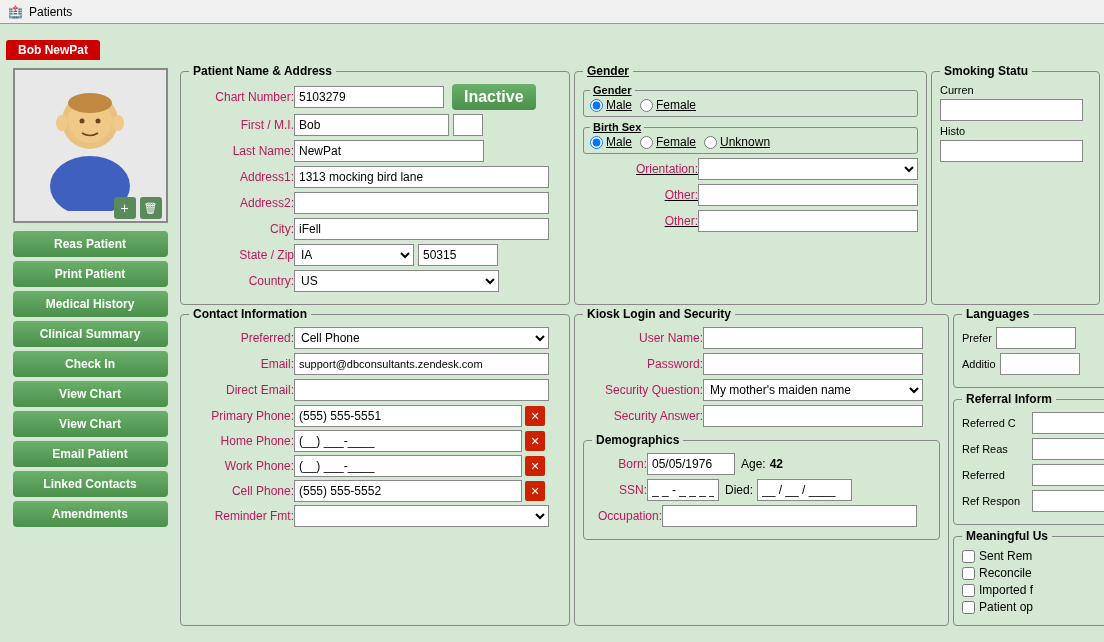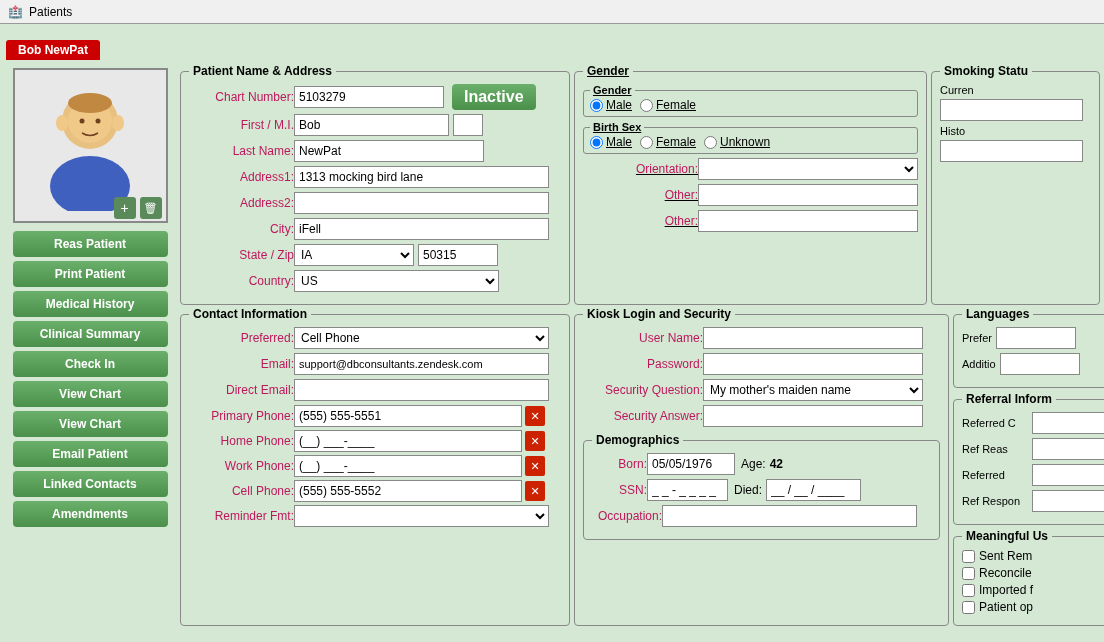--- a/index.html
+++ b/index.html
@@ -451,21 +451,21 @@
 
           <div class="form-field">
             <span class="form-label" style="width:55px;">Born:</span>
             <input type="text" class="form-input" value="05/05/1976" style="width: 88px;">
             <span style="margin-left:6px;">Age:</span>
             <span style="margin-left:4px; font-weight:bold;">42</span>
           </div>
 
           <div class="form-field">
             <span class="form-label" style="width:55px;">SSN:</span>
-            <input type="text" class="form-input" value="_ _ - _ _ _ _" style="width: 81px;">
+            <input type="text" class="form-input" value="_ _ - _ _ _ _" style="width: 72px;">
             <span style="margin-left:6px;">Died:</span>
             <input type="text" class="form-input" value="__ / __ / ____" style="width: 95px; margin-left: 4px;">
           </div>
 
           <div class="form-field">
             <span class="form-label" style="width:70px;">Occupation:</span>
             <input type="text" class="form-input" value="" style="width: 255px;">
           </div>
 
         </fieldset>

